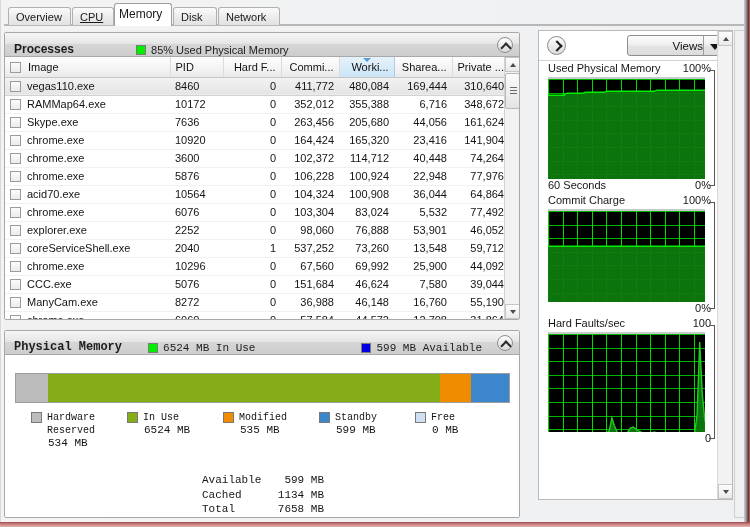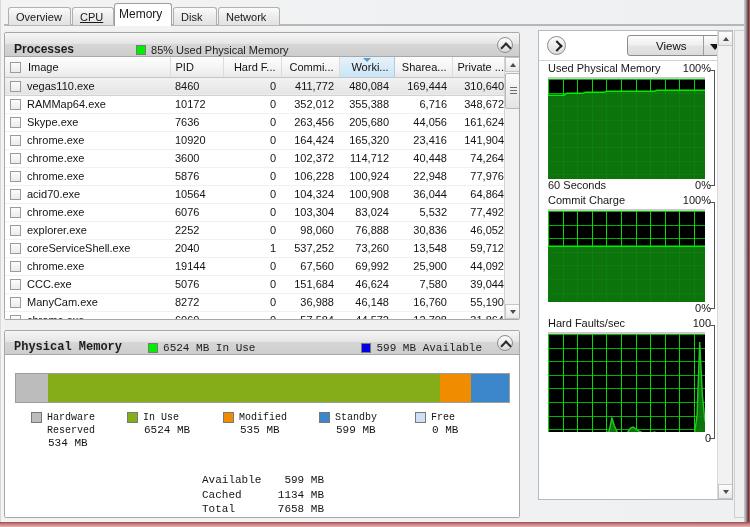--- a/index.html
+++ b/index.html
@@ -354,21 +354,21 @@
     width: 97px; height: 21px;
     background: linear-gradient(to bottom, #fcfcfc 0%, #efefef 48%, #e4e4e4 52%, #dcdcdc 100%);
     border: 1px solid #8d8d8d;
     border-radius: 3px;
     display: flex;
     align-items: center;
     cursor: pointer;
   }
   .views-label {
     flex: 1;
-    text-align: left;
+    text-align: right;
     font-size: 11.5px;
     color: #111;
     padding-left: 28px;
   }
   .views-split {
     width: 20px; height: 100%;
     border-left: 1px solid #9c9c9c;
     position: relative;
   }
   .views-split::after {
@@ -558,35 +558,35 @@
                 <td class="num"><span>83,024</span></td>
                 <td class="num"><span>5,532</span></td>
                 <td class="num"><span>77,492</span></td>
               </tr>
               <tr>
                 <td><span class="cb"></span><span>explorer.exe</span></td>
                 <td><span>2252</span></td>
                 <td class="num"><span>0</span></td>
                 <td class="num"><span>98,060</span></td>
                 <td class="num"><span>76,888</span></td>
-                <td class="num"><span>30,836</span></td>
+                <td class="num"><span>53,901</span></td>
                 <td class="num"><span>46,052</span></td>
               </tr>
               <tr>
                 <td><span class="cb"></span><span>coreServiceShell.exe</span></td>
                 <td><span>2040</span></td>
                 <td class="num"><span>1</span></td>
                 <td class="num"><span>537,252</span></td>
                 <td class="num"><span>73,260</span></td>
                 <td class="num"><span>13,548</span></td>
                 <td class="num"><span>59,712</span></td>
               </tr>
               <tr>
                 <td><span class="cb"></span><span>chrome.exe</span></td>
-                <td><span>19144</span></td>
+                <td><span>10296</span></td>
                 <td class="num"><span>0</span></td>
                 <td class="num"><span>67,560</span></td>
                 <td class="num"><span>69,992</span></td>
                 <td class="num"><span>25,900</span></td>
                 <td class="num"><span>44,092</span></td>
               </tr>
               <tr>
                 <td><span class="cb"></span><span>CCC.exe</span></td>
                 <td><span>5076</span></td>
                 <td class="num"><span>0</span></td>

